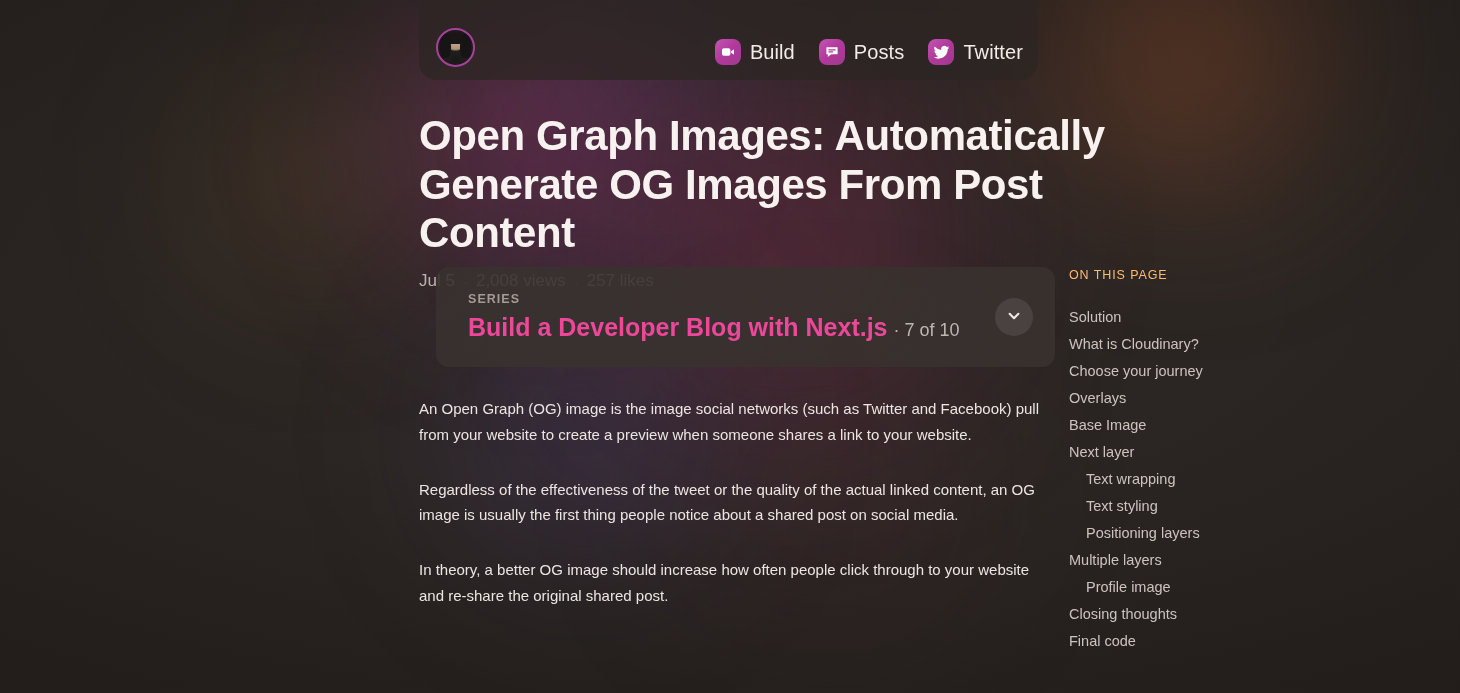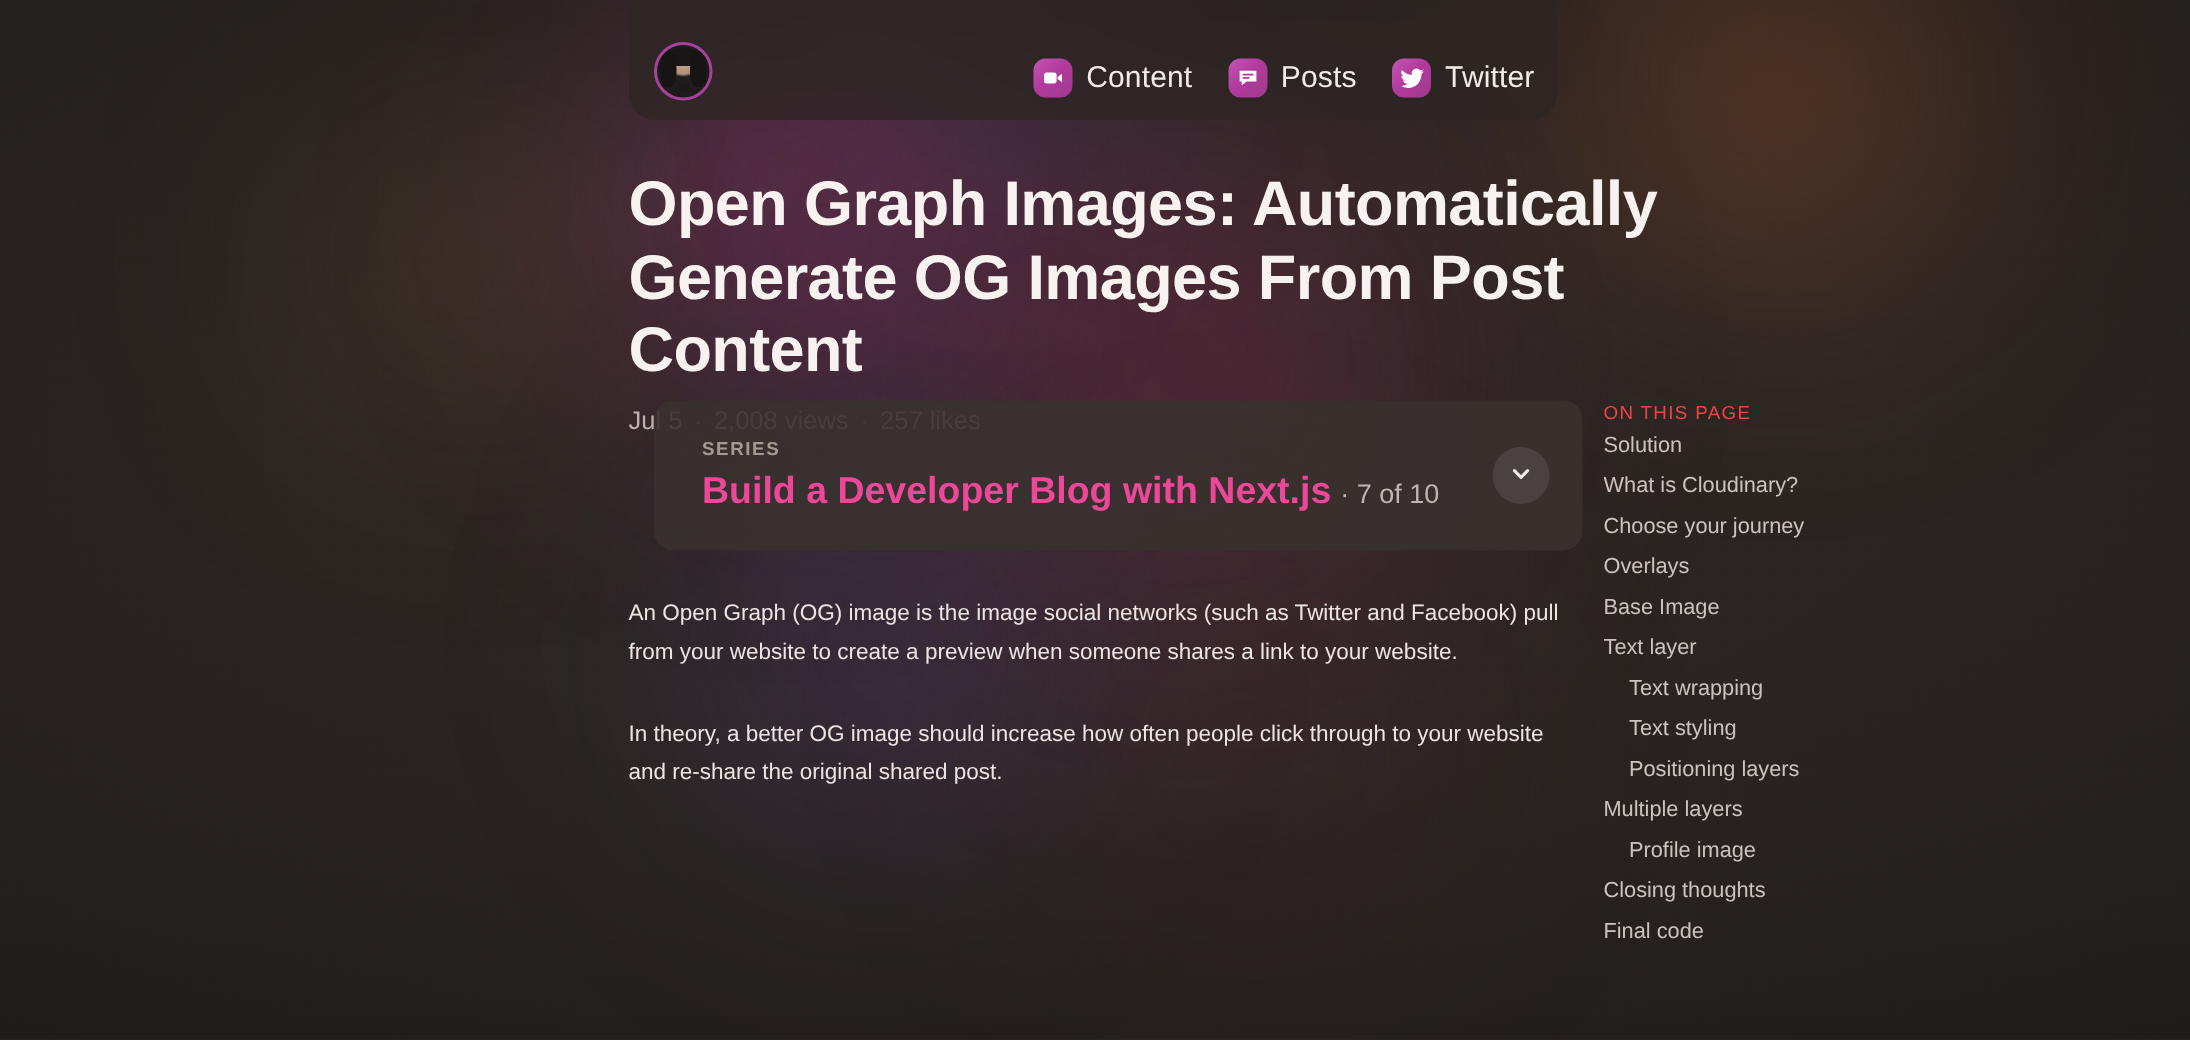--- a/index.html
+++ b/index.html
@@ -237,26 +237,26 @@
     margin-bottom: 29px;
   }
 
   
   #toc {
     position: absolute;
     left: 1069px; top: 268px;
     width: 250px;
   }
   #toc-heading {
-    color: #ef4444;
+    color: #fdba74;
     font-size: 12.5px;
     font-weight: 400;
     letter-spacing: 0.9px;
     text-transform: uppercase;
-    margin-bottom: 2px;
+    margin-bottom: 22px;
   }
   .toc-item {
     display: block;
     color: #cdc3be;
     font-size: 14.5px;
     line-height: 27px;
     text-decoration: none;
     cursor: pointer;
     white-space: nowrap;
   }
@@ -288,21 +288,21 @@
 
   <div id="nav-links">
 
     <a class="nav-link" href="#">
       <span class="nav-icon">
         <svg width="16" height="16" viewBox="0 0 16 16" aria-hidden="true">
           <rect x="2" y="4.3" width="8.4" height="7.4" rx="1.8" fill="#ffffff"></rect>
           <path d="M11.1 7.3 L14 5.2 V10.8 L11.1 8.7 Z" fill="#ffffff"></path>
         </svg>
       </span>
-      <span class="nav-link-label">Content</span>
+      <span class="nav-link-label">Build</span>
     </a>
 
     <a class="nav-link" href="#">
       <span class="nav-icon">
         <svg width="16" height="16" viewBox="0 0 16 16" aria-hidden="true">
           <path d="M2.4 3.2h11.2v7.1H7.2l-3.4 2.6V10.3H2.4z" fill="#ffffff"></path>
           <rect x="4.3" y="5.2" width="7.4" height="1.2" rx="0.6" fill="#b0399b"></rect>
           <rect x="4.3" y="7.3" width="4.8" height="1.2" rx="0.6" fill="#b0399b"></rect>
         </svg>
       </span>
@@ -347,32 +347,33 @@
     <span>
       <svg width="16" height="16" viewBox="0 0 16 16" aria-hidden="true">
         <path d="M3.6 5.8 L8 10.2 L12.4 5.8" fill="none" stroke="#efe9e6" stroke-width="2.1" stroke-linecap="round" stroke-linejoin="round"></path>
       </svg>
     </span>
   </button>
 </section>
 
 <article id="post-body">
   <p>An Open Graph (OG) image is the image social networks (such as Twitter and Facebook) pull from your website to create a preview when someone shares a link to your website.</p>
+  <p>Regardless of the effectiveness of the tweet or the quality of the actual linked content, an OG image is usually the first thing people notice about a shared post on social media.</p>
   <p>In theory, a better OG image should increase how often people click through to your website and re-share the original shared post.</p>
 </article>
 
 <aside id="toc">
   <div id="toc-heading">ON THIS PAGE</div>
   <nav id="toc-list">
       <a class="toc-item lvl-2" href="#">Solution</a>
       <a class="toc-item lvl-2" href="#">What is Cloudinary?</a>
       <a class="toc-item lvl-2" href="#">Choose your journey</a>
       <a class="toc-item lvl-2" href="#">Overlays</a>
       <a class="toc-item lvl-2" href="#">Base Image</a>
-      <a class="toc-item lvl-2" href="#">Text layer</a>
+      <a class="toc-item lvl-2" href="#">Next layer</a>
       <a class="toc-item lvl-3" href="#">Text wrapping</a>
       <a class="toc-item lvl-3" href="#">Text styling</a>
       <a class="toc-item lvl-3" href="#">Positioning layers</a>
       <a class="toc-item lvl-2" href="#">Multiple layers</a>
       <a class="toc-item lvl-3" href="#">Profile image</a>
       <a class="toc-item lvl-2" href="#">Closing thoughts</a>
       <a class="toc-item lvl-2" href="#">Final code</a>
     </nav>
 </aside>
 

